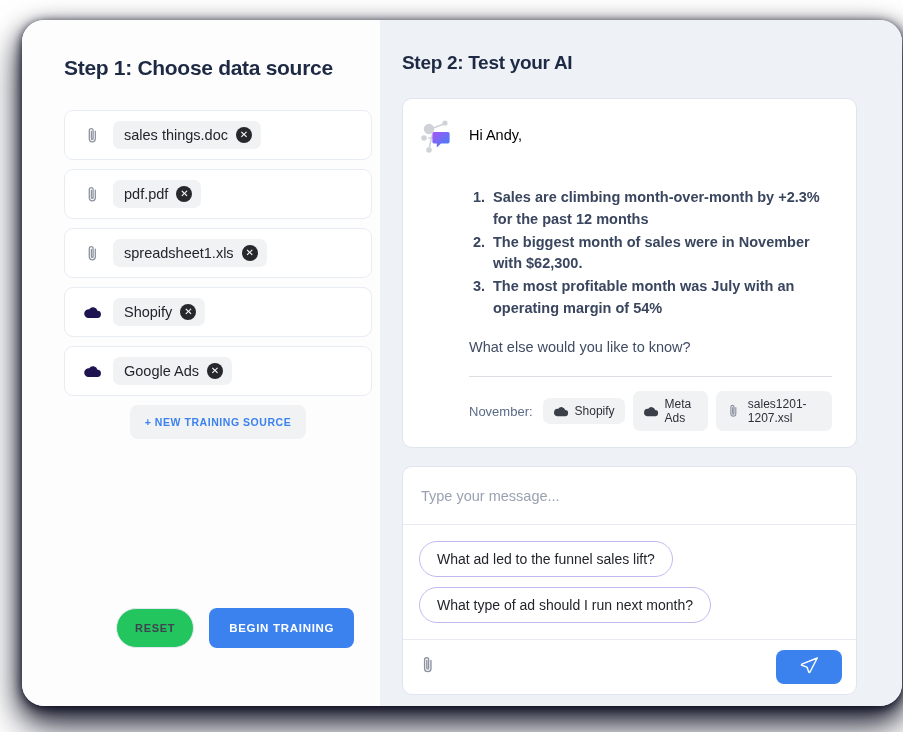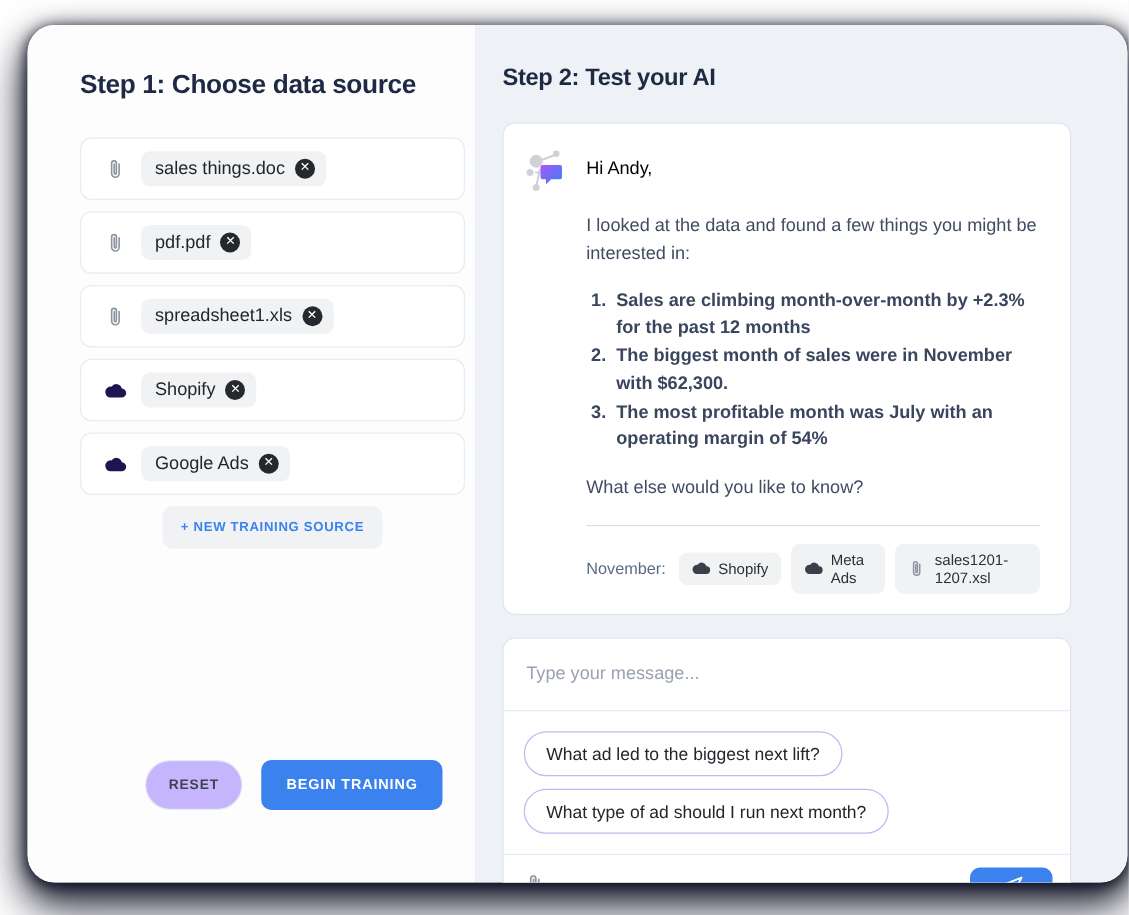--- a/index.html
+++ b/index.html
@@ -118,21 +118,21 @@
 
   #left-actions {
     position: absolute;
     left: 94px;
     top: 588px;
     display: flex;
     align-items: center;
     gap: 15px;
   }
   #reset-btn {
-    background: #c4b5fd;
+    background: #22c55e;
     border: 1px solid #e4e8ef;
     border-radius: 20px;
     color: #3f4350;
     font-size: 11px;
     font-weight: bold;
     letter-spacing: 0.7px;
     padding: 0 18px;
     height: 40px;
     cursor: pointer;
     font-family: "Liberation Sans", sans-serif;
@@ -416,21 +416,20 @@
             <circle cx="28" cy="6" r="2.6" fill="#cfd3d8"></circle>
             <circle cx="7" cy="21" r="2.8" fill="#cfd3d8"></circle>
             <circle cx="12" cy="33" r="2.8" fill="#cfd3d8"></circle>
             <path d="M17 15h14a1.6 1.6 0 0 1 1.6 1.6v8.2a1.6 1.6 0 0 1-1.6 1.6h-7l-4.2 4v-4H17a1.6 1.6 0 0 1-1.6-1.6v-8.2A1.6 1.6 0 0 1 17 15z" fill="url(#bubgrad)"></path>
           </svg>
         </span>
         <div id="greeting">Hi Andy,</div>
       </div>
 
       <div id="msg-body">
-        <div class="para">I looked at the data and found a few things you might be interested in:</div>
 
         <ol id="facts">
           <li>Sales are climbing month-over-month by +2.3% for the past 12 months</li>
           <li>The biggest month of sales were in November with $62,300.</li>
           <li>The most profitable month was July with an operating margin of 54%</li>
         </ol>
 
         <div class="para" id="followup">What else would you like to know?</div>
 
         <div id="divider"></div>
@@ -469,21 +468,21 @@
 
     </div>
 
     <div id="composer" class="white-card">
 
       <div id="msg-input-area">
         <input id="msg-input" type="text" placeholder="Type your message..." style="">
       </div>
 
       <div id="suggestions">
-        <button class="suggestion">What ad led to the biggest next lift?</button>
+        <button class="suggestion">What ad led to the funnel sales lift?</button>
         <button class="suggestion">What type of ad should I run next month?</button>
       </div>
 
       <div id="composer-bar">
         <span>
           <svg width="14" height="18" viewBox="0 0 13 17">
               <path d="M9.3 4.2v7.6a3 3 0 0 1-6 0V3.6a1.9 1.9 0 0 1 3.8 0v7.8a.85.85 0 0 1-1.7 0V4.3" fill="none" stroke="#8d93a0" stroke-width="1.3" stroke-linecap="round"></path>
             </svg>
         </span>
         <button id="send-btn">

